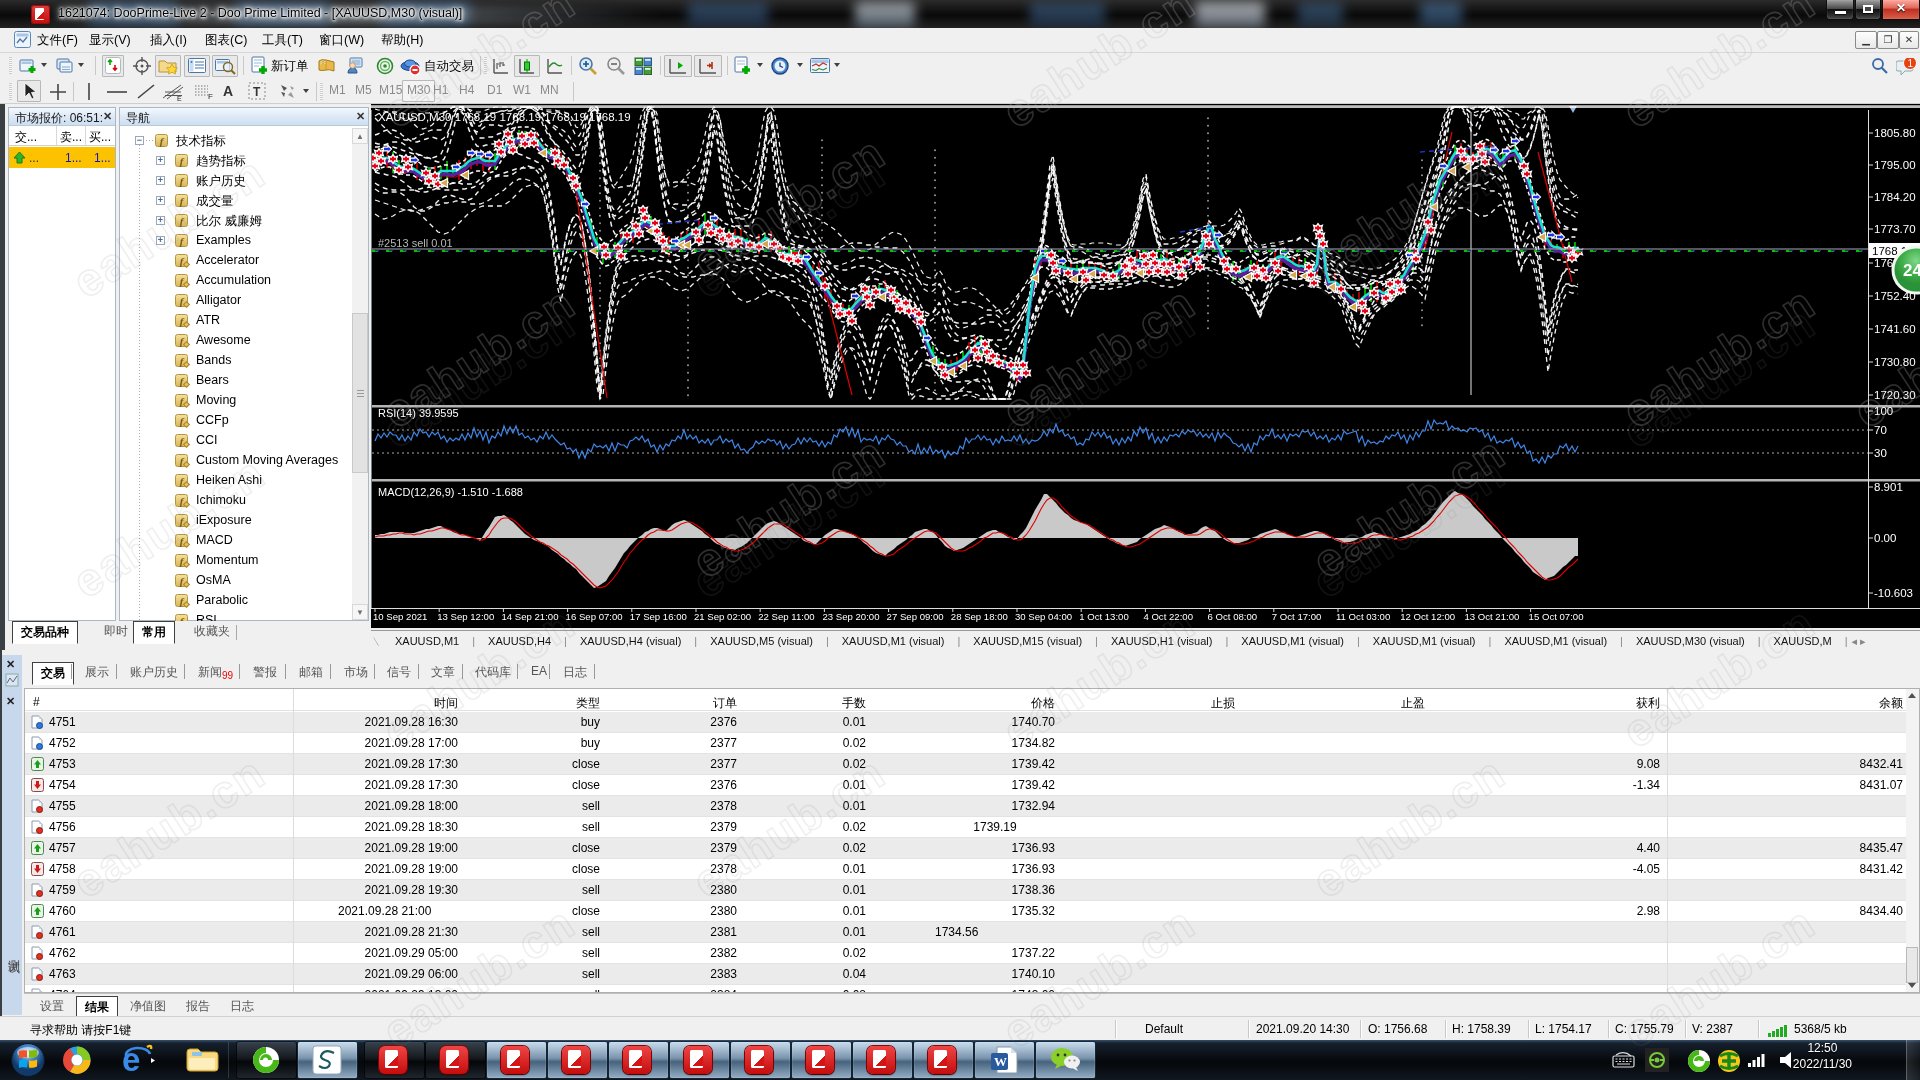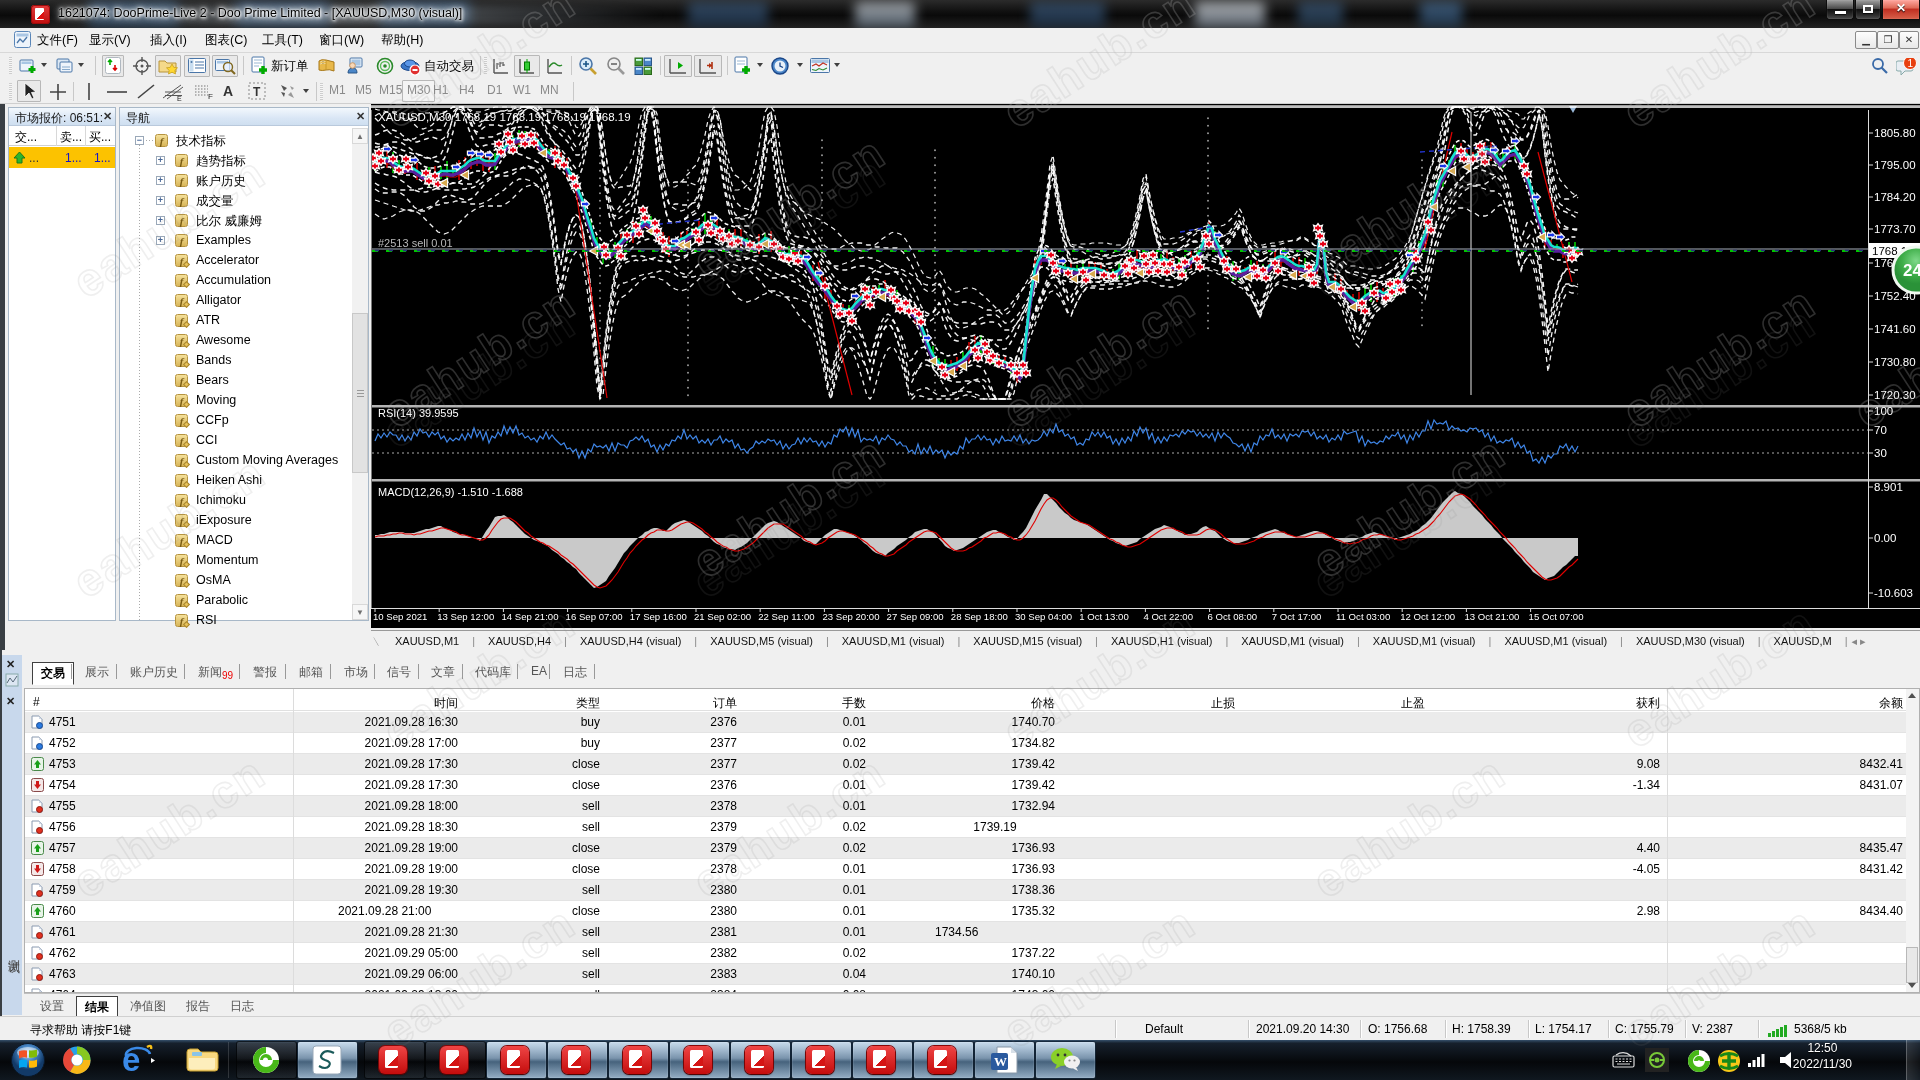--- a/index.html
+++ b/index.html
@@ -410,20 +410,27 @@
       <div class="treerow" style="left:76px;top:505px">RSI</div>
   <div class="abs" style="left:232px;top:20px;width:16px;height:492px;background:#f1f1f1">
     <div class="abs" style="left:0;top:0;width:16px;height:16px;background:#f6f6f6;border:1px solid #d8d8d8;color:#707070;font-size:8px;text-align:center;line-height:15px">▲</div>
     <div class="abs" style="left:0;bottom:0;width:16px;height:16px;background:#f6f6f6;border:1px solid #d8d8d8;color:#707070;font-size:8px;text-align:center;line-height:15px">▼</div>
     <div class="abs" style="left:0;top:185px;width:16px;height:160px;background:#e2e2e2;border:1px solid #c8c8c8">
           <div class="abs" style="left:4px;top:76px;width:7px;height:1px;background:#999;box-shadow:0 3px 0 #999,0 6px 0 #999"></div>
         </div>
   </div>
 </div>
 
+<div class="abs" style="left:8px;top:621px;width:361px;height:24px;background:#f0f0f0">
+  <div class="tab tabsel" style="left:4px">交易品种</div>
+  <div class="tab" style="left:88px">即时</div>
+  <div class="tab tabsel" style="left:125px">常用</div>
+  <div class="tab" style="left:178px">收藏夹</div>
+  <div class="abs" style="left:228px;top:4px;width:1px;height:15px;background:#aaa"></div>
+</div>
 
 <div id="chart" class="abs">
       <svg width="1549" height="524" viewBox="0 0 1549 524" style="position:absolute;left:0;top:0">
         <rect x="0" y="0" width="1549" height="524" fill="#000"></rect>
         <defs>
 <g id="rb" transform="scale(1)">
             <path transform="scale(0.88)" d="M0,-5 L2,-2 L5,-3 L4,0 L5,3 L2,2 L0,5 L-2,2 L-5,3 L-4,0 L-5,-3 L-2,-2 Z" fill="#e80016" stroke="#fff" stroke-width="1.5"></path>
           </g>
 <g id="ba">
             <path transform="scale(0.9)" d="M-4,-2 L1,-2 L1,-4 L5,0 L1,4 L1,2 L-4,2 Z" fill="#1733e8" stroke="#fff" stroke-width="1.3"></path>

